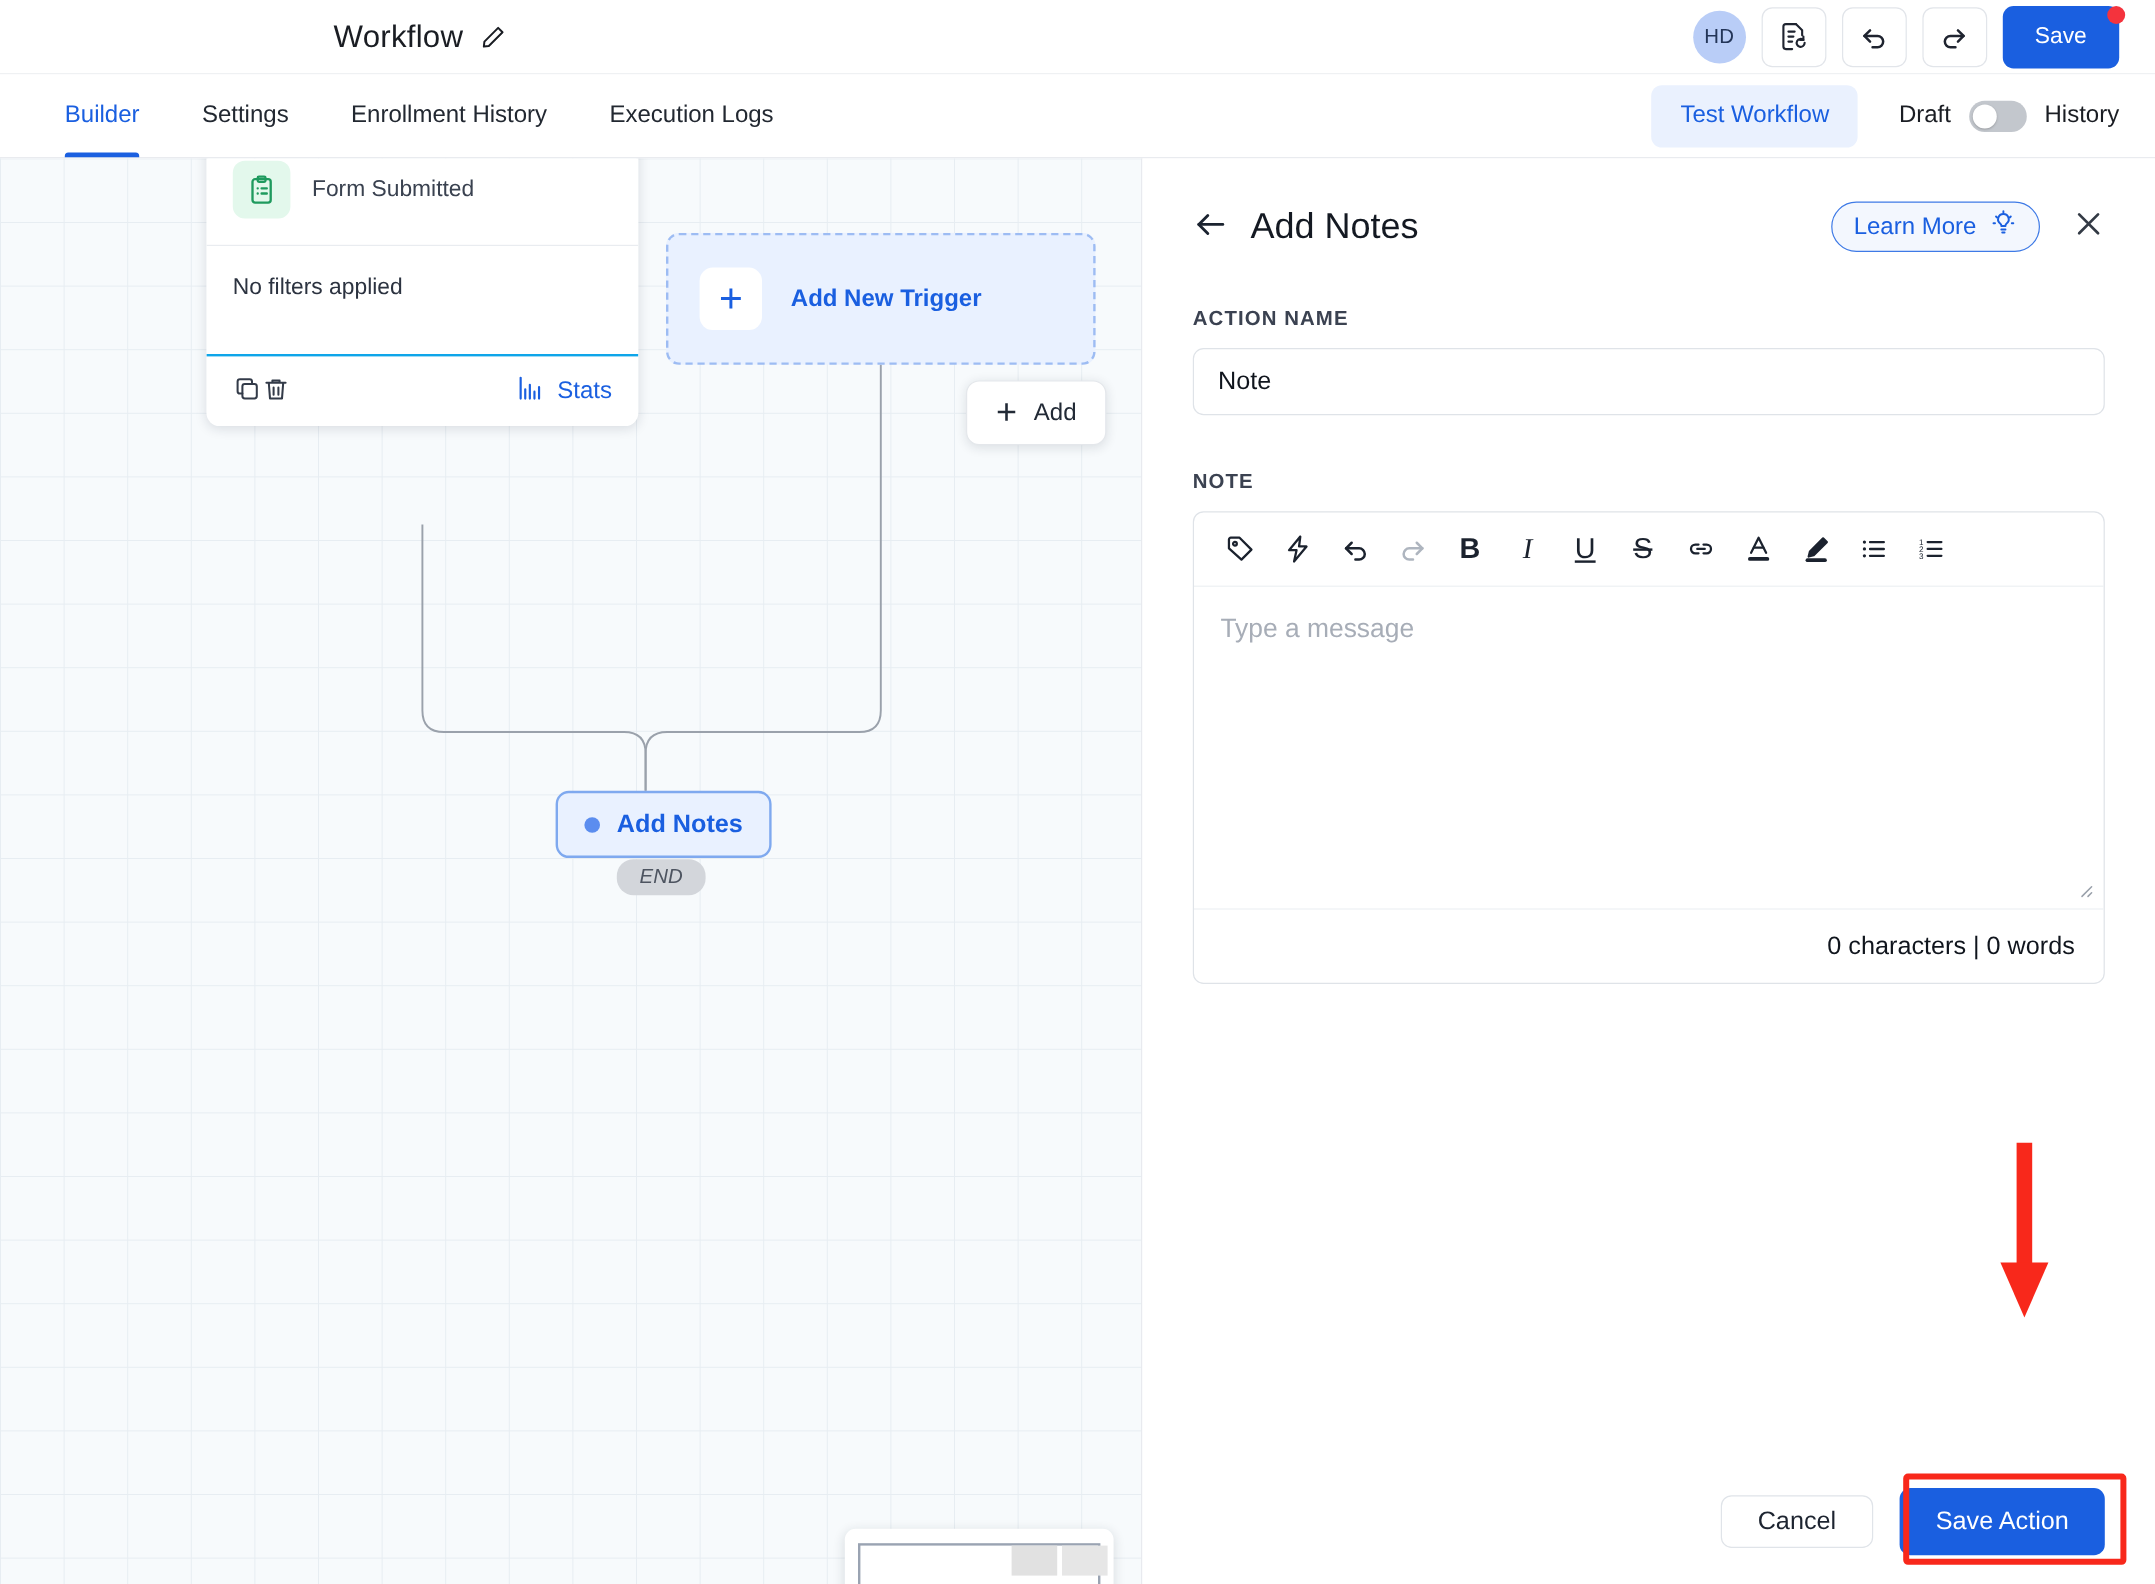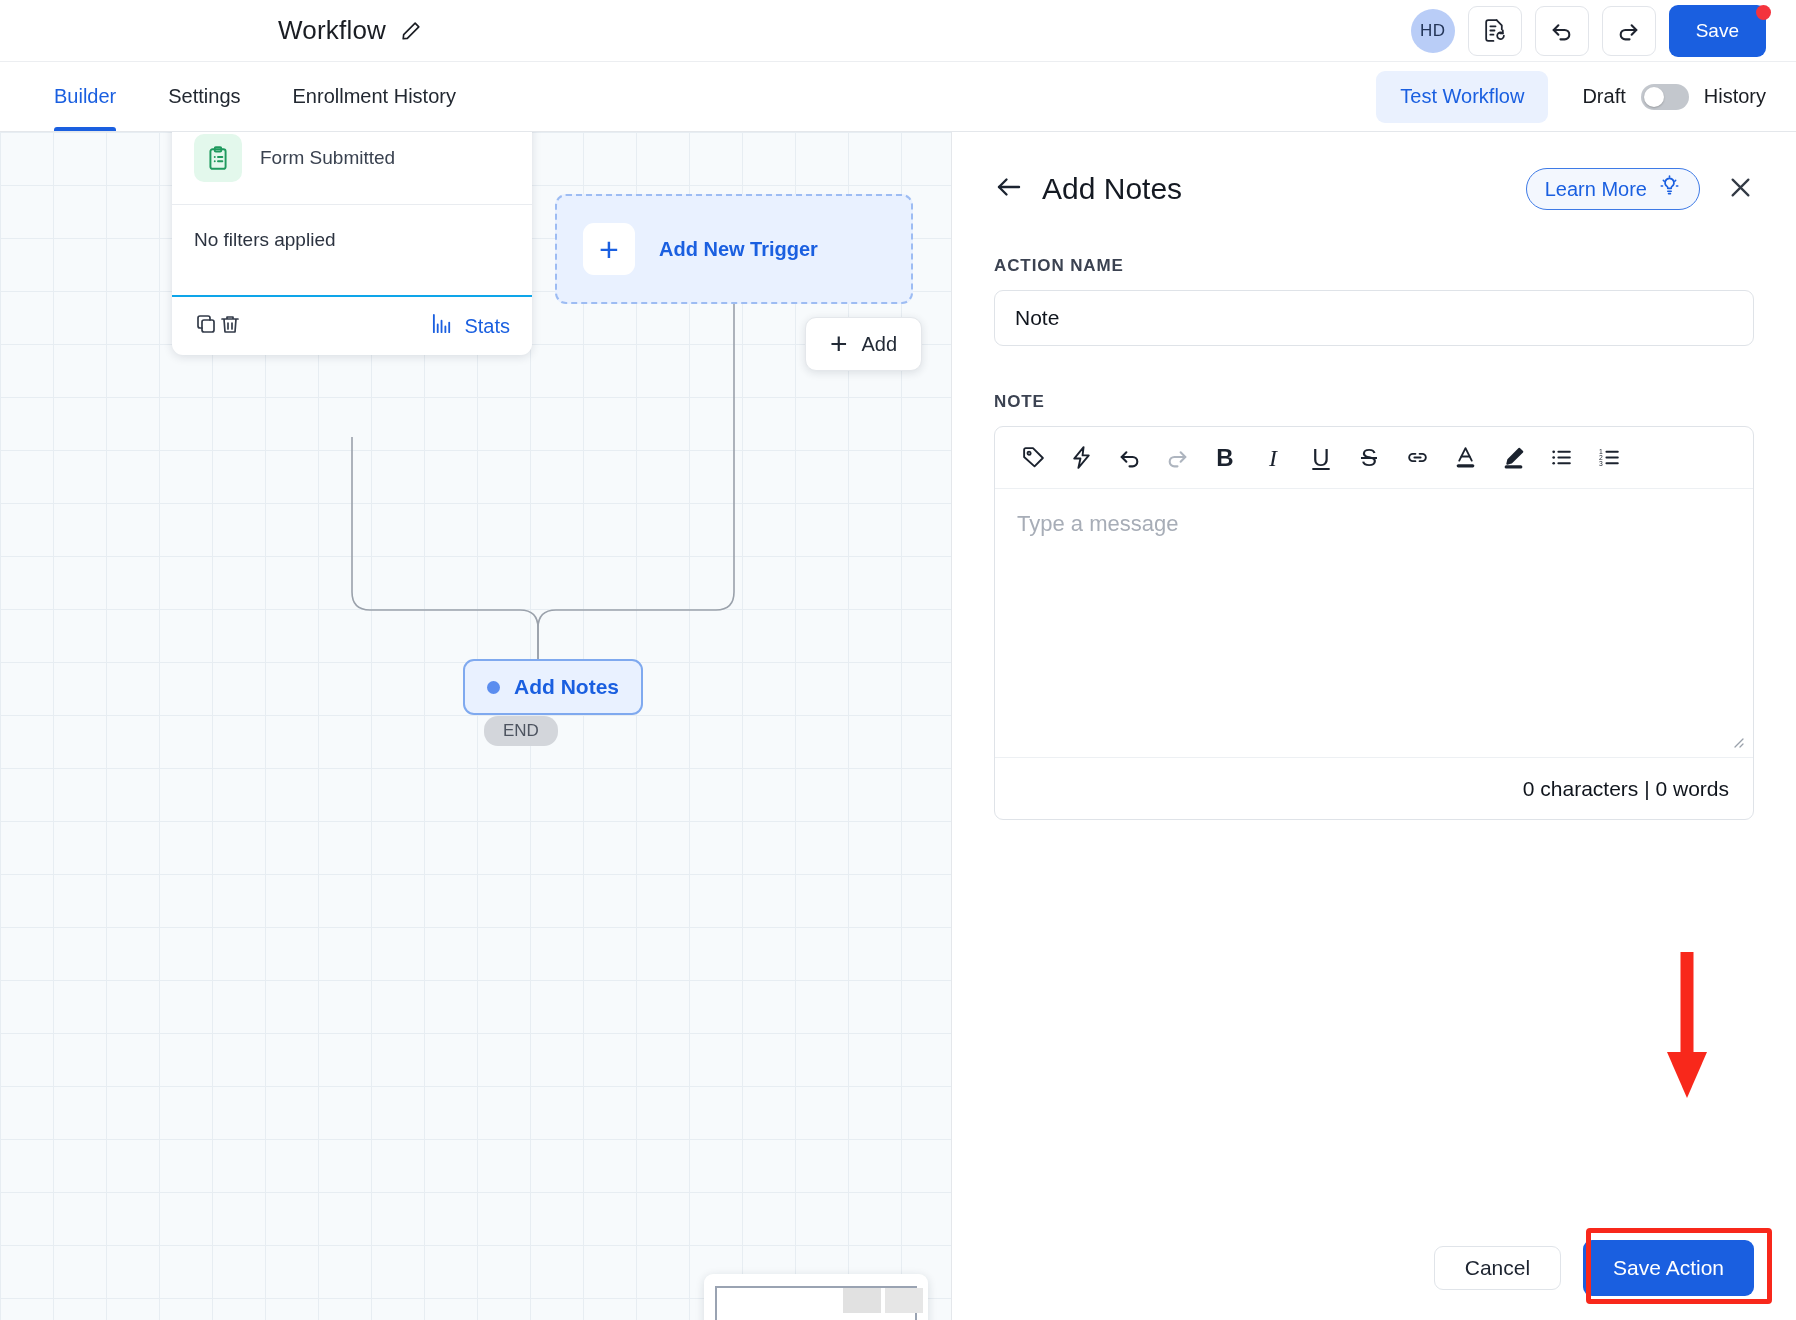--- a/index.html
+++ b/index.html
@@ -162,23 +162,23 @@
 
   .node-addnotes {
     position: absolute; left: 463px; top: 527px;
     background: #e9f1ff; border: 2px solid #7fa9ef; border-radius: 11px;
     height: 56px; padding: 0 22px;
     display: flex; align-items: center; gap: 14px; cursor: pointer;
   }
   .node-dot { width: 13px; height: 13px; border-radius: 50%; background: #5b8def; }
   .node-label { color: #1a5fe0; font-size: 21px; font-weight: 600; }
   .end-badge {
-    position: absolute; left: 484px; top: 584px;
+    position: absolute; left: 514px; top: 584px;
     background: #d3d6db; color: #4d5460;
-    border-radius: 14px; padding: 5px 19px; font-size: 17px;
+    border-radius: 14px; padding: 5px 19px; font-size: 17px; font-style: italic;
   }
 
   .minimap {
     position: absolute; left: 704px; top: 1142px;
     width: 224px; height: 178px;
     background: #fff; border-radius: 9px;
     box-shadow: 0 2px 10px rgba(22,34,51,.14);
     padding: 10px;
   }
   .minimap-view { position: absolute; left: 11px; top: 12px; right: 11px; bottom: 14px; border: 2px solid #9aa3b2; background: #fff; }
@@ -310,20 +310,21 @@
       <button class="save-btn">Save</button>
       <span class="save-dot" style="position:absolute;right:25px;top:5px;"></span>
     </div>
   </div>
 
   <div class="tabbar">
     <div class="tabs">
       <div class="tab active">Builder</div>
       <div class="tab">Settings</div>
       <div class="tab">Enrollment History</div>
+      <div class="tab">Execution Logs</div>
     </div>
     <div class="tabbar-right">
       <button class="test-workflow">Test Workflow</button>
       <div class="publish-group">
         <span>Draft</span>
         <div class="toggle">
             <div class="knob"></div>
           </div>
         <span>History</span>
       </div>

